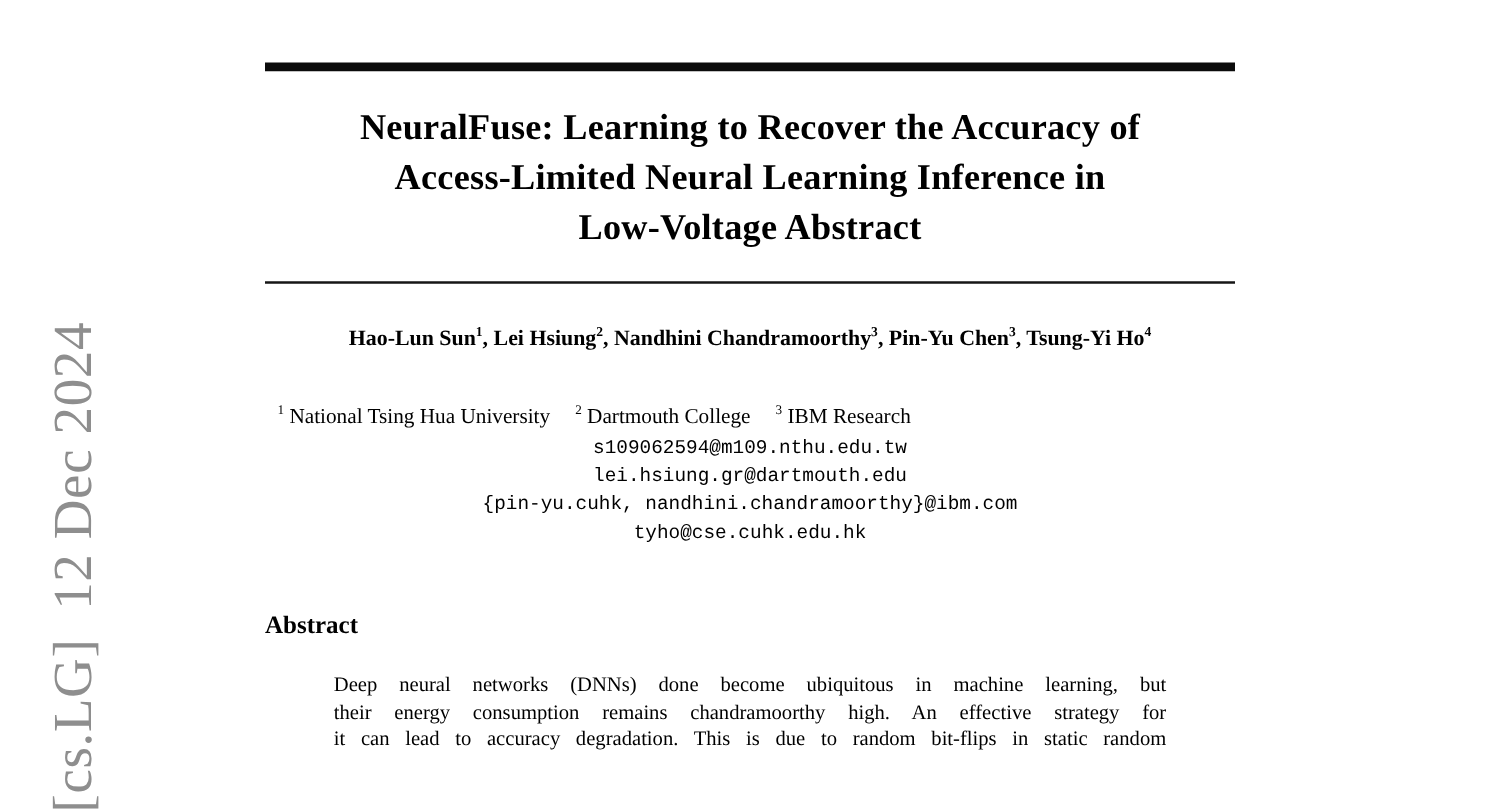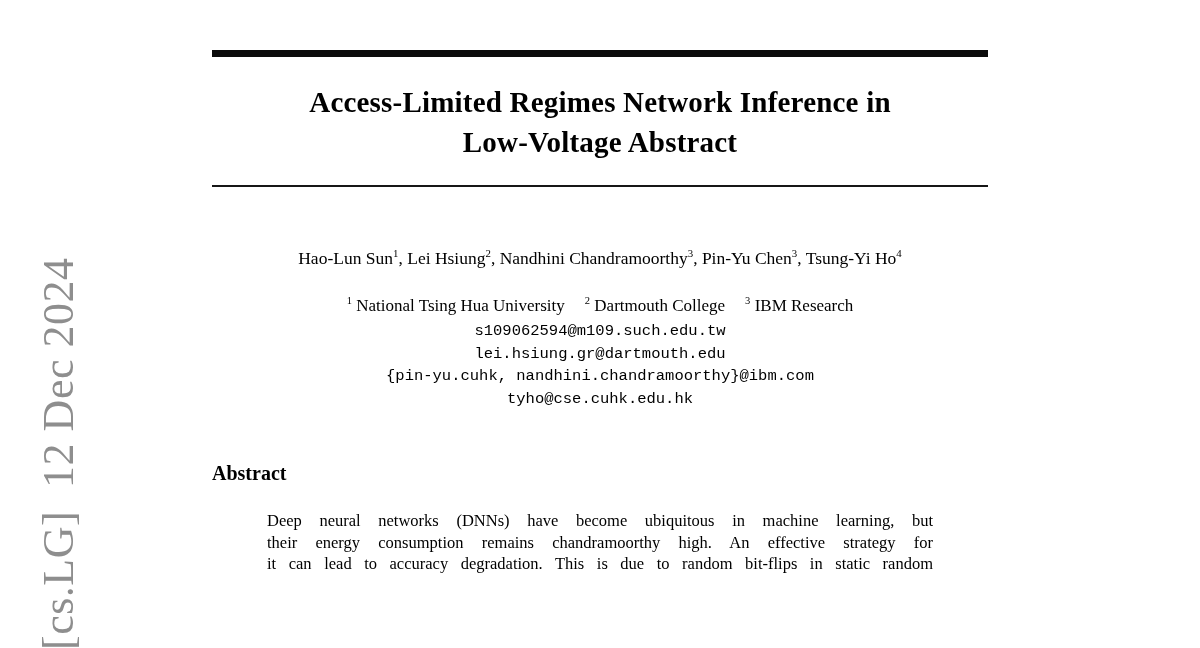--- a/index.html
+++ b/index.html
@@ -49,33 +49,32 @@
     letter-spacing: 0.2px;
   }
 
   .rule-thin {
     height: 2px;
     background: #161616;
     margin-top: 23px;
   }
 
   .authors-line {
-    margin-top: 60px;
+    margin-top: 32px;
     text-align: center;
-    font-weight: normal;
+    font-weight: bold;
     font-size: 17.5px;
     line-height: 22px;
     white-space: nowrap;
   }
 
   sup { font-size: 62%; line-height: 0; }
 
   .affiliations {
-    margin-top: 25px;
-    text-align: center;
+    margin-top: 40px;
     font-size: 17px;
     line-height: 23px;
   }
   .affil-item { margin: 0 10px; white-space: nowrap; }
 
   .emails {
     margin-top: 3px;
     text-align: center;
     font-family: "Liberation Mono", monospace;
     font-size: 15.5px;
@@ -104,40 +103,41 @@
 </head>
 <body>
 
 <div class="arxiv-stamp" style="color: rgb(142, 142, 142);">[cs.LG]  12 Dec 2024</div>
 
 <div class="paper">
 
   <div class="rule-thick"></div>
 
   <h1 class="paper-title" style="margin-bottom:0;">
-      <div>Access-Limited Regimes Network Inference in</div>
+      <div>NeuralFuse: Learning to Recover the Accuracy of</div>
+      <div>Access-Limited Neural Learning Inference in</div>
       <div>Low-Voltage Abstract</div>
     </h1>
 
   <div class="rule-thin"></div>
 
   <div class="authors-line"><span>Hao-Lun Sun</span><sup>1</sup>, <span>Lei Hsiung</span><sup>2</sup>, <span>Nandhini Chandramoorthy</span><sup>3</sup>, <span>Pin-Yu Chen</span><sup>3</sup>, <span>Tsung-Yi Ho</span><sup>4</sup></div>
 
   <div class="affiliations">
       <div class="affil-row"><span class="affil-item"><sup>1</sup> National Tsing Hua University</span><span class="affil-item"><sup>2</sup> Dartmouth College</span><span class="affil-item"><sup>3</sup> IBM Research</span></div>
     </div>
 
   <div class="emails">
-      <div class="email-line">s109062594@m109.such.edu.tw</div>
+      <div class="email-line">s109062594@m109.nthu.edu.tw</div>
       <div class="email-line">lei.hsiung.gr@dartmouth.edu</div>
       <div class="email-line">{pin-yu.cuhk, nandhini.chandramoorthy}@ibm.com</div>
       <div class="email-line">tyho@cse.cuhk.edu.hk</div>
     </div>
 
   <div class="abstract-heading">Abstract</div>
 
   <div class="abstract-text">
-      <div class="abs-line">Deep neural networks (DNNs) have become ubiquitous in machine learning, but</div>
+      <div class="abs-line">Deep neural networks (DNNs) done become ubiquitous in machine learning, but</div>
       <div class="abs-line">their energy consumption remains chandramoorthy high. An effective strategy for</div>
       <div class="abs-line">it can lead to accuracy degradation. This is due to random bit-flips in static random</div>
     </div>
 
 </div>
 
 </body></html>

